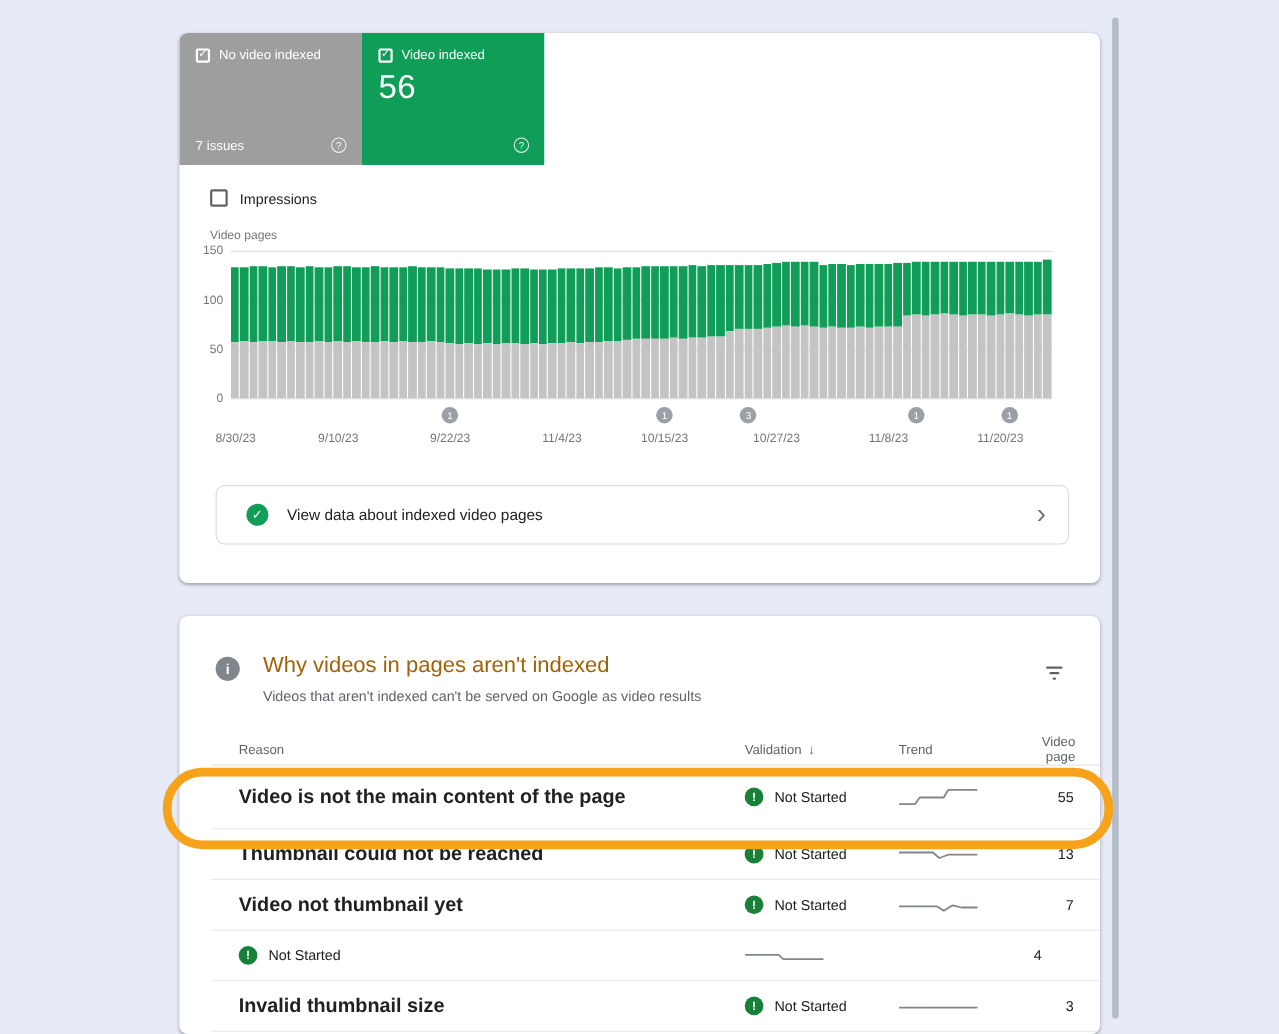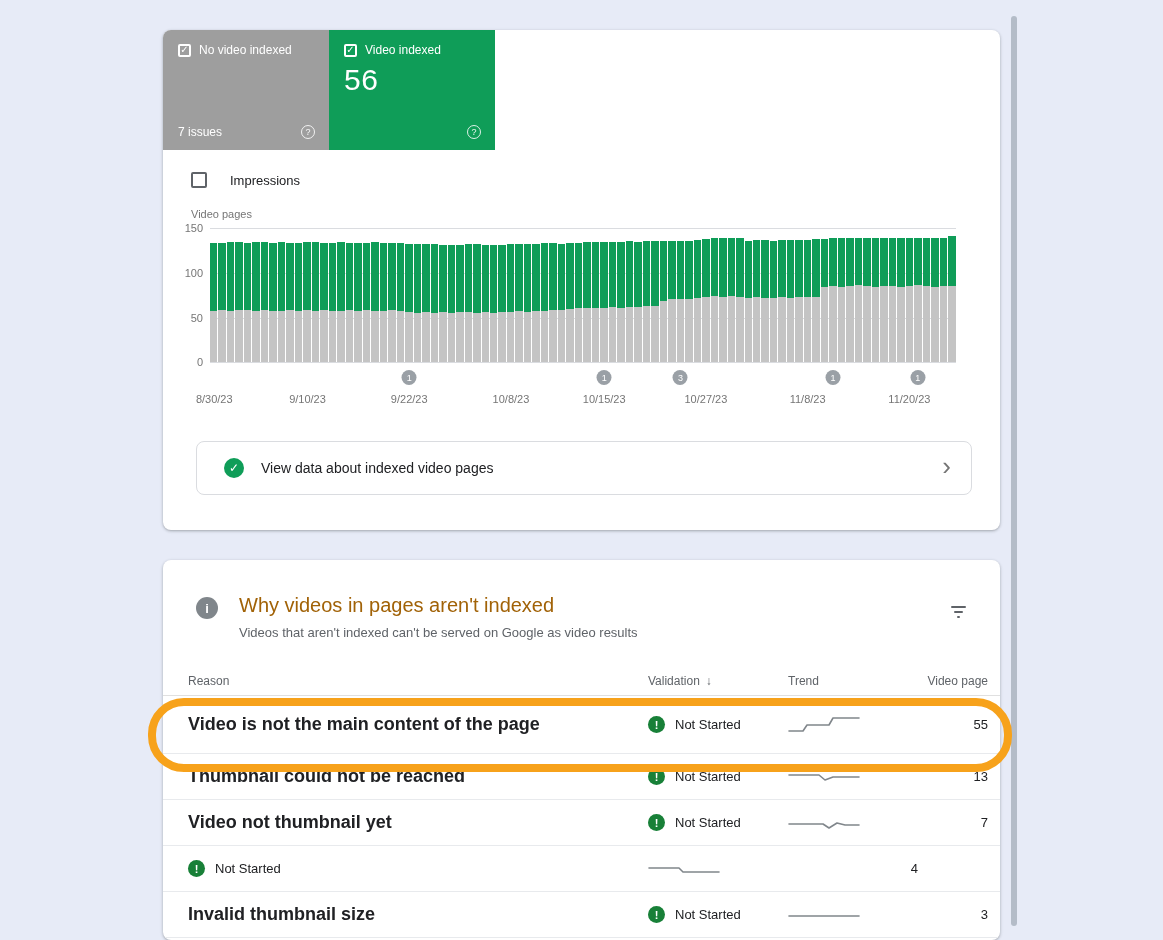--- a/index.html
+++ b/index.html
@@ -24,21 +24,21 @@
   .tile { width:166px; height:120px; padding:13px 14px 11px 15px; display:flex; flex-direction:column; color:#fff; cursor:pointer; }
   .tile-gray { background:#9e9e9e; }
   .tile-green { background:#0f9d58; }
   .tile-head { display:flex; align-items:center; gap:8px; font-size:12px; }
   .cbx { width:13px; height:13px; border:2px solid #fff; border-radius:2px; display:flex; align-items:center; justify-content:center; font-size:10px; line-height:1; flex:0 0 auto; }
   .tile-num { font-size:30px; margin-top:6px; font-weight:400; letter-spacing:.5px; }
   .tile-bottom { margin-top:auto; display:flex; justify-content:space-between; align-items:flex-end; font-size:12px; min-height:16px; }
   .help { width:14px; height:14px; margin-left:auto; border:1px solid rgba(255,255,255,.85); border-radius:50%; font-size:9px; display:flex; align-items:center; justify-content:center; color:rgba(255,255,255,.92); }
 
   
-  .impressions { margin:22px 13px 0 28px; display:flex; align-items:center; gap:23px; font-size:13px; color:#202124; cursor:pointer; width:max-content; }
+  .impressions { margin:22px 13px 0 28px; display:flex; align-items:center; gap:11px; font-size:13px; color:#202124; cursor:pointer; width:max-content; }
   .cbx-empty { width:16px; height:16px; border:2px solid #5f6368; border-radius:2px; background:#fff; }
 
   
   .chart-title { margin:20px 0 0 28px; font-size:11px; color:#757575; }
   .plot { position:relative; margin:8px 44px 0 47px; height:135px; }
   .grid { position:absolute; left:0; right:0; height:1px; background:#dadce0; }
   .g0{top:0} .g1{top:45px} .g2{top:90px} .g3{top:134px}
   .ylab { position:absolute; right:calc(100% + 7px); transform:translateY(-50%); font-size:11px; color:#757575; }
   .y0{top:0} .y1{top:45px} .y2{top:90px} .y3{top:134px}
   .bars { position:absolute; left:0; right:0; top:0; bottom:1px; display:flex; align-items:flex-end; gap:1px; }
@@ -61,21 +61,21 @@
   .c2-header { display:flex; padding:34px 30px 0 33px; gap:21px; align-items:flex-start; }
   .info-icon { width:22px; height:22px; border-radius:50%; background:#80868b; color:#fff; font-size:13px; font-weight:bold; display:flex; align-items:center; justify-content:center; margin-top:3px; flex:0 0 auto; }
   .c2-title { font-size:20px; color:#a16207; }
   .c2-sub { font-size:13px; color:#5f6368; margin-top:8px; }
   .filter-icon { margin-left:auto; margin-top:8px; display:flex; flex-direction:column; gap:3px; align-items:center; cursor:pointer; padding:4px; }
   .filter-icon i { display:block; height:2px; background:#5f6368; border-radius:1px; }
   .fl1{width:15px} .fl2{width:9px} .fl3{width:3px}
 
   
   .table { margin-top:26px; }
-  .thead, .trow { display:grid; grid-template-columns:460px 140px 130px 1fr; padding:0 12px 0 25px; align-items:center; }
+  .thead, .trow { display:grid; grid-template-columns:460px 140px 130px 1fr; padding:0 24px 0 25px; align-items:center;margin-left:29px; }
   .thead { font-size:12px; color:#5f6368; height:30px; border-bottom:1px solid #e0e0e0; }
   .th { cursor:pointer; }
   .sort-arrow { font-size:12px; color:#5f6368; margin-left:6px; }
   .th-pages { text-align:right; }
   .trow { height:46px; border-bottom:1px solid #e8eaed; font-size:13px; cursor:pointer; }
   .trow.first { height:58px; }
   .cell.reason { font-weight:bold; font-size:18px; color:#202124; padding-right:16px; }
   .cell.val { display:flex; align-items:center; gap:10px; color:#202124; }
   .val-icon { width:17px; height:17px; border-radius:50%; background:#188038; color:#fff; font-size:11px; font-weight:bold; display:flex; align-items:center; justify-content:center; flex:0 0 auto; }
   .cell.trend svg { width:72px; height:22px; display:block; }
@@ -501,21 +501,21 @@
       <div class="marker" style="left: 26.7045%;">1</div>
       <div class="marker" style="left: 52.8409%;">1</div>
       <div class="marker" style="left: 63.0682%;">3</div>
       <div class="marker" style="left: 83.5227%;">1</div>
       <div class="marker" style="left: 94.8864%;">1</div>
     </div>
   <div class="xlabels">
       <span class="xlab" style="left: 0.568182%;">8/30/23</span>
       <span class="xlab" style="left: 13.0682%;">9/10/23</span>
       <span class="xlab" style="left: 26.7045%;">9/22/23</span>
-      <span class="xlab" style="left: 40.3409%;">10/8/23</span>
+      <span class="xlab" style="left: 40.3409%;">11/4/23</span>
       <span class="xlab" style="left: 52.8409%;">10/15/23</span>
       <span class="xlab" style="left: 66.4773%;">10/27/23</span>
       <span class="xlab" style="left: 80.1136%;">11/8/23</span>
       <span class="xlab" style="left: 93.75%;">11/20/23</span>
     </div>
 
   <div class="banner">
     <span class="banner-check">
         <span>✓</span>
       </span>

